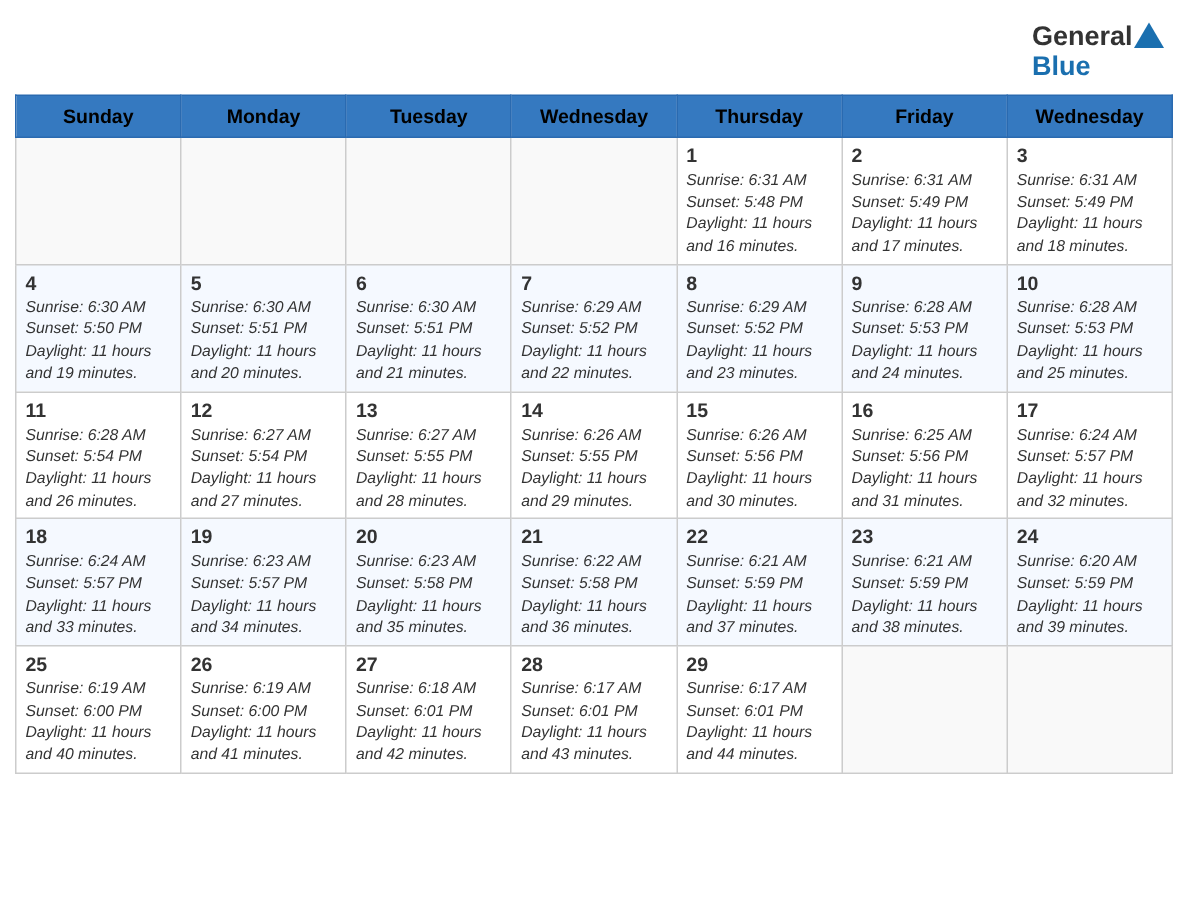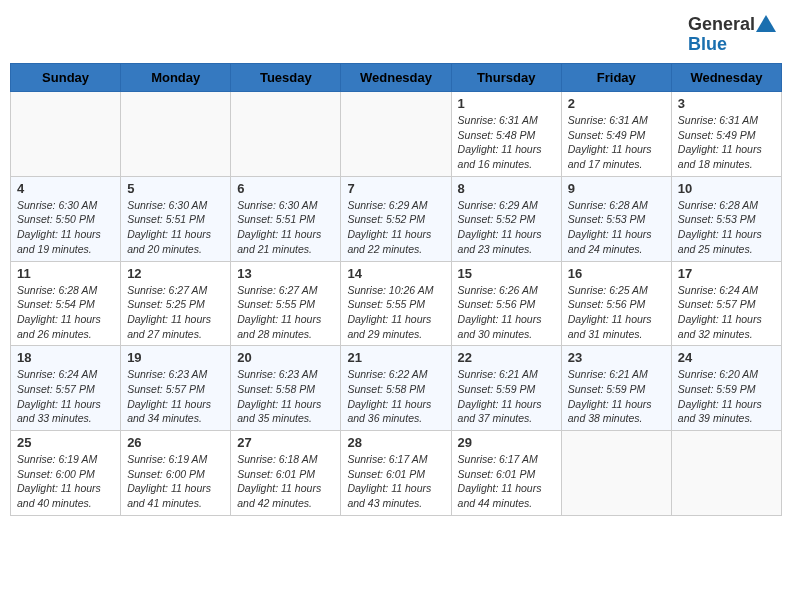--- a/index.html
+++ b/index.html
@@ -181,32 +181,32 @@
       <tr>
         <td>
           <span class="day-number">11</span>
           <div class="day-info">Sunrise: 6:28 AM
 Sunset: 5:54 PM
 Daylight: 11 hours and 26 minutes.</div>
         </td>
         <td>
           <span class="day-number">12</span>
           <div class="day-info">Sunrise: 6:27 AM
-Sunset: 5:25 PM
+Sunset: 5:54 PM
 Daylight: 11 hours and 27 minutes.</div>
         </td>
         <td>
           <span class="day-number">13</span>
           <div class="day-info">Sunrise: 6:27 AM
 Sunset: 5:55 PM
 Daylight: 11 hours and 28 minutes.</div>
         </td>
         <td>
           <span class="day-number">14</span>
-          <div class="day-info">Sunrise: 10:26 AM
+          <div class="day-info">Sunrise: 6:26 AM
 Sunset: 5:55 PM
 Daylight: 11 hours and 29 minutes.</div>
         </td>
         <td>
           <span class="day-number">15</span>
           <div class="day-info">Sunrise: 6:26 AM
 Sunset: 5:56 PM
 Daylight: 11 hours and 30 minutes.</div>
         </td>
         <td>

